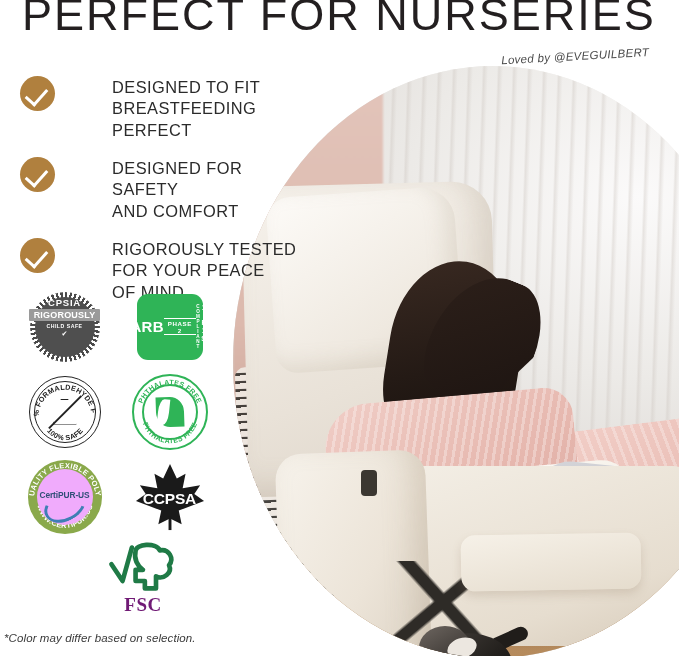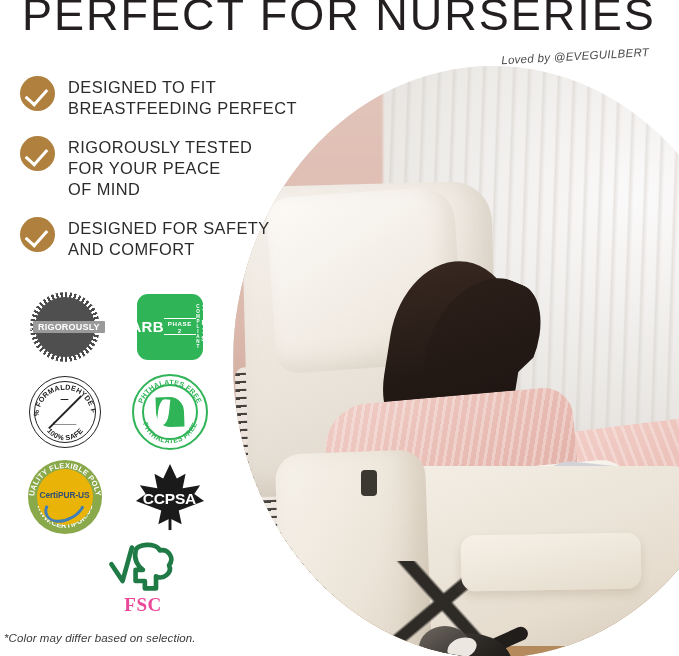--- a/index.html
+++ b/index.html
@@ -255,20 +255,21 @@
   .features {
     position: absolute;
     left: 20px; top: 74px;
     width: 280px;
     z-index: 5;
   }
   .feature {
     display: flex;
     align-items: flex-start;
     margin-bottom: 14px;
+    gap: 44px;
   }
   .check {
     flex: 0 0 auto;
     width: 35px; height: 35px;
     border-radius: 50%;
     background: #b0803e;
     position: relative;
     margin-right: 13px;
     margin-top: 2px;
   }
@@ -321,22 +322,22 @@
     border-radius: 50%;
     background:
       repeating-conic-gradient(#4a4a4a 0deg 4deg, #ffffff 4deg 8deg);
     display: flex; align-items: center; justify-content: center;
     position: relative;
   }
   .cpsia-inner {
     width: 60px; height: 60px;
     border-radius: 50%;
     background: #4f4f4f;
-    display: flex; flex-direction: row;
-    align-items: center; justify-content: center;
+    display: flex; flex-direction: column;
+    align-items: center; justify-content: flex-start;
     color: #fff;
   }
   .cpsia-t1 { font-size: 9.5px; font-weight: 700; letter-spacing: .8px; }
   .cpsia-t2 {
     font-size: 9px; font-weight: 700; letter-spacing: .2px;
     background: #9a9a9a; color: #fff;
     padding: 1px 5px; margin: 1.5px 0;
     border-radius: 1px;
   }
   .cpsia-t3 { font-size: 5.2px; font-weight: 700; letter-spacing: .5px; }
@@ -421,21 +422,21 @@
   .certi {
     width: 74px; height: 74px;
     border-radius: 50%;
     background: #8aa94b;
     position: relative;
     display: flex; align-items: center; justify-content: center;
   }
   .certi-inner {
     width: 56px; height: 56px;
     border-radius: 50%;
-    background: #eab308;
+    background: #f0abfc;
     display: flex; align-items: center; justify-content: center;
     position: relative;
     overflow: hidden;
   }
   .certi-swoosh {
     position: absolute; left: 6px; top: 22px;
     width: 44px; height: 30px;
     border: 3.2px solid #3f7fb5;
     border-top-color: transparent;
     border-right-color: transparent;
@@ -466,21 +467,21 @@
     top: 28px;
   }
 
   
   .fsc { width: 84px; height: 74px; position: relative; }
   .fsc-text {
     position: absolute; left: 0; right: 0; bottom: 0;
     text-align: center;
     font-family: "Liberation Serif", serif;
     font-size: 19px; font-weight: 700;
-    color: #ec4899;
+    color: #701a75;
     letter-spacing: .5px;
   }
 
   
   .disclaimer {
     position: absolute;
     left: 4px; bottom: 12px;
     font-size: 11.5px;
     font-style: italic;
     color: #3a3a3a;
@@ -532,31 +533,31 @@
       <span class="check"></span>
       <span class="feature-text">
         <span>DESIGNED TO FIT</span><br>
         <span>BREASTFEEDING PERFECT</span>
       </span>
     </div>
 
     <div class="feature">
       <span class="check"></span>
       <span class="feature-text">
+        <span>DESIGNED FOR SAFETY</span><br>
+        <span>AND COMFORT</span>
+      </span>
+    </div>
+
+    <div class="feature">
+      <span class="check"></span>
+      <span class="feature-text">
         <span>RIGOROUSLY TESTED</span><br>
         <span>FOR YOUR PEACE</span><br>
         <span>OF MIND</span>
-      </span>
-    </div>
-
-    <div class="feature">
-      <span class="check"></span>
-      <span class="feature-text">
-        <span>DESIGNED FOR SAFETY</span><br>
-        <span>AND COMFORT</span>
       </span>
     </div>
   </div>
 
   <div class="badges">
 
     <div class="badge-row">
       <div class="badge-cell">
         <div class="cpsia">
           <div class="cpsia-inner">

